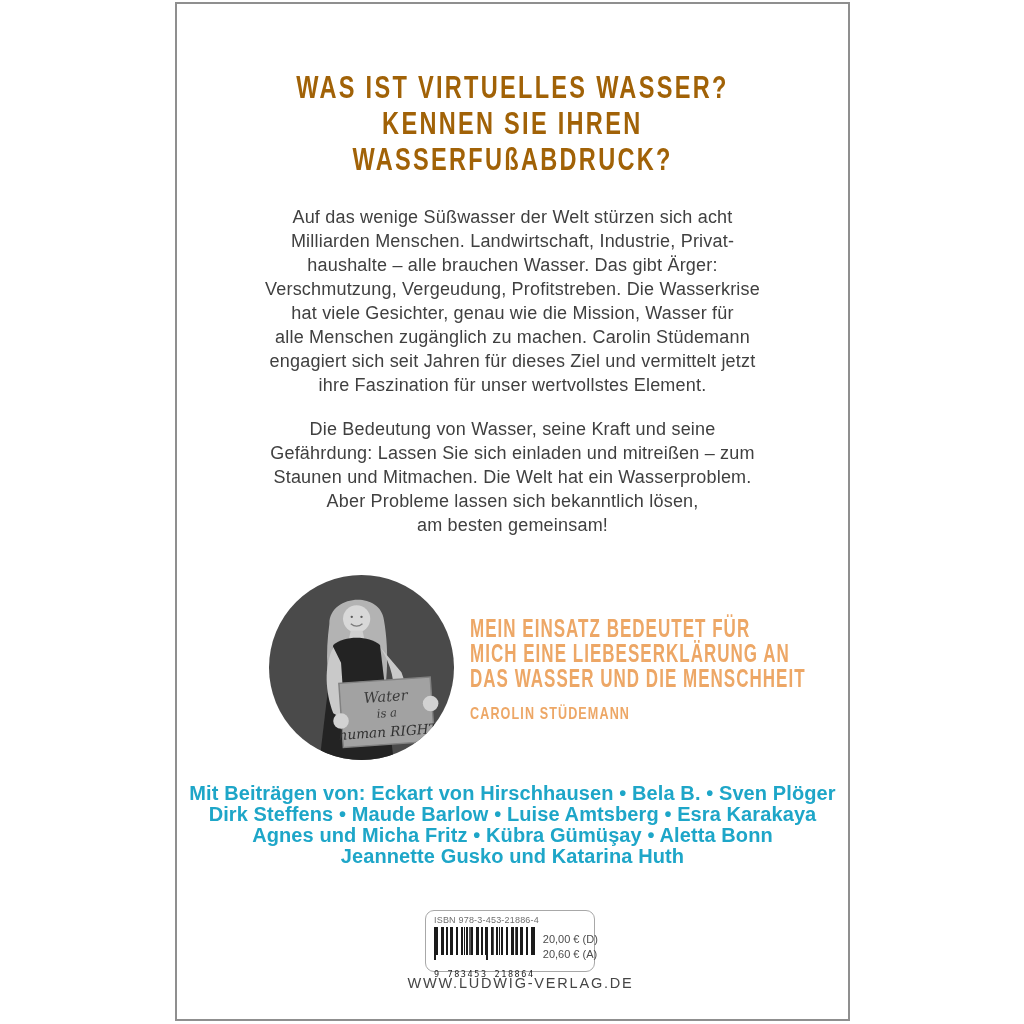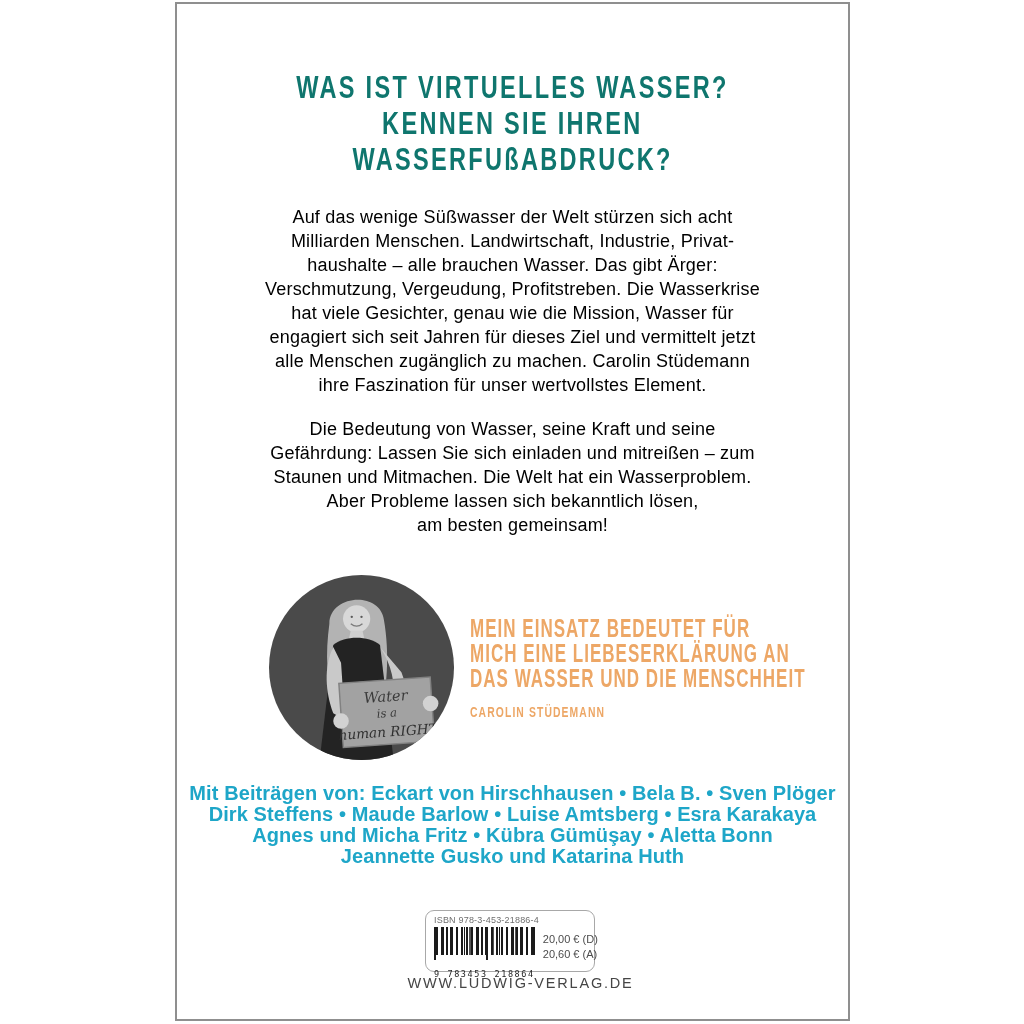--- a/index.html
+++ b/index.html
@@ -4,37 +4,37 @@
 <style>
   html,body{margin:0;padding:0;background:#ffffff;width:1024px;height:1024px;
     font-family:"Liberation Sans",sans-serif;-webkit-font-smoothing:antialiased;}
   .page{position:relative;width:1024px;height:1024px;background:#ffffff;overflow:hidden;}
 
   .book-cover{position:absolute;left:175px;top:2px;width:671px;height:1015px;
     background:#ffffff;border:2px solid #8f8f8f;}
 
   
   .headline{position:absolute;left:0;top:66px;width:100%;text-align:center;
-    color:#0f766e;font-weight:700;}
+    color:#a16207;font-weight:700;}
   .headline .h-line{line-height:36px;height:36px;font-size:31px;letter-spacing:3px;}
   .headline .h-line > span{display:inline-block;transform:scaleX(0.76);transform-origin:center;white-space:nowrap;}
 
   
-  .para{position:absolute;left:0;width:100%;text-align:center;color:#000000;
+  .para{position:absolute;left:0;width:100%;text-align:center;color:#404040;
     font-size:18px;line-height:24px;letter-spacing:0.2px;}
   .para-1{top:201px;}
   .para-2{top:413px;}
   .para div{white-space:nowrap;}
 
   
   .author-photo{position:absolute;left:92px;top:571px;width:185px;height:185px;}
   .quote-block{position:absolute;left:293px;top:612px;width:360px;color:#eda766;}
   .quote-line{font-size:25px;font-weight:700;line-height:25px;letter-spacing:1.5px;height:25px;}
   .quote-line > span{display:inline-block;transform:scaleX(0.68);transform-origin:left center;white-space:nowrap;}
-  .quote-attr{margin-top:13px;font-size:14px;font-weight:700;letter-spacing:1.5px;}
+  .quote-attr{margin-top:13px;font-size:17px;font-weight:700;letter-spacing:1.5px;}
   .quote-attr > span{display:inline-block;transform:scaleX(0.74);transform-origin:left center;white-space:nowrap;}
 
   
   .contributors{position:absolute;left:0;top:779px;width:100%;text-align:center;
     color:#1ea6c8;font-size:20px;font-weight:700;line-height:21px;letter-spacing:0.1px;}
   .contributors div{white-space:nowrap;}
 
   
   .barcode-box{position:absolute;left:248px;top:906px;width:170px;height:62px;
     border:1px solid #a8a8a8;border-radius:9px;background:#ffffff;box-sizing:border-box;
@@ -68,22 +68,22 @@
       <div class="h-line"><span>KENNEN SIE IHREN</span></div>
       <div class="h-line"><span>WASSERFUßABDRUCK?</span></div>
     </div>
 
     <div class="para para-1">
       <div>Auf das wenige Süßwasser der Welt stürzen sich acht</div>
       <div>Milliarden Menschen. Landwirtschaft, Industrie, Privat-</div>
       <div>haushalte – alle brauchen Wasser. Das gibt Ärger:</div>
       <div>Verschmutzung, Vergeudung, Profitstreben. Die Wasserkrise</div>
       <div>hat viele Gesichter, genau wie die Mission, Wasser für</div>
+      <div>alle Menschen zugänglich zu machen. Carolin Stüdemann</div>
       <div>engagiert sich seit Jahren für dieses Ziel und vermittelt jetzt</div>
-      <div>alle Menschen zugänglich zu machen. Carolin Stüdemann</div>
       <div>ihre Faszination für unser wertvollstes Element.</div>
     </div>
 
     <div class="para para-2">
       <div>Die Bedeutung von Wasser, seine Kraft und seine</div>
       <div>Gefährdung: Lassen Sie sich einladen und mitreißen – zum</div>
       <div>Staunen und Mitmachen. Die Welt hat ein Wasserproblem.</div>
       <div>Aber Probleme lassen sich bekanntlich lösen,</div>
       <div>am besten gemeinsam!</div>
     </div>

